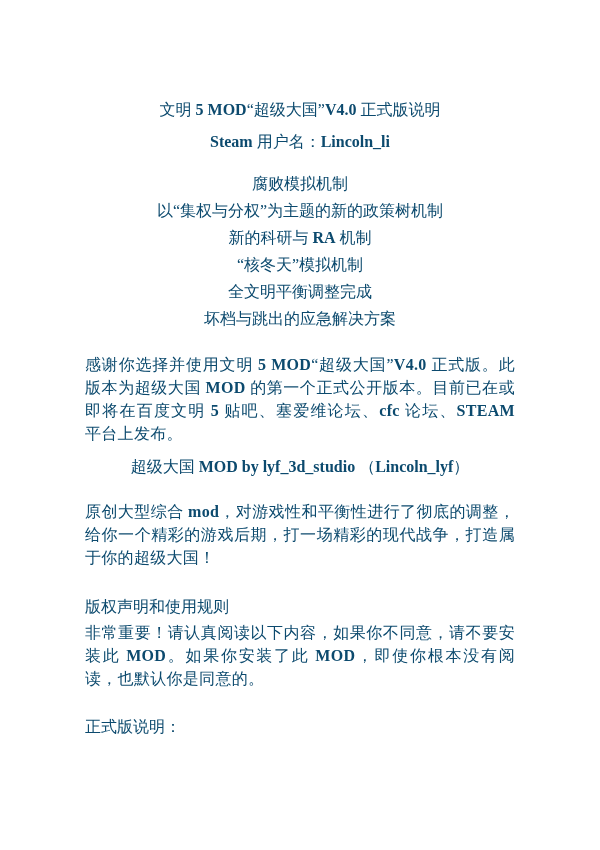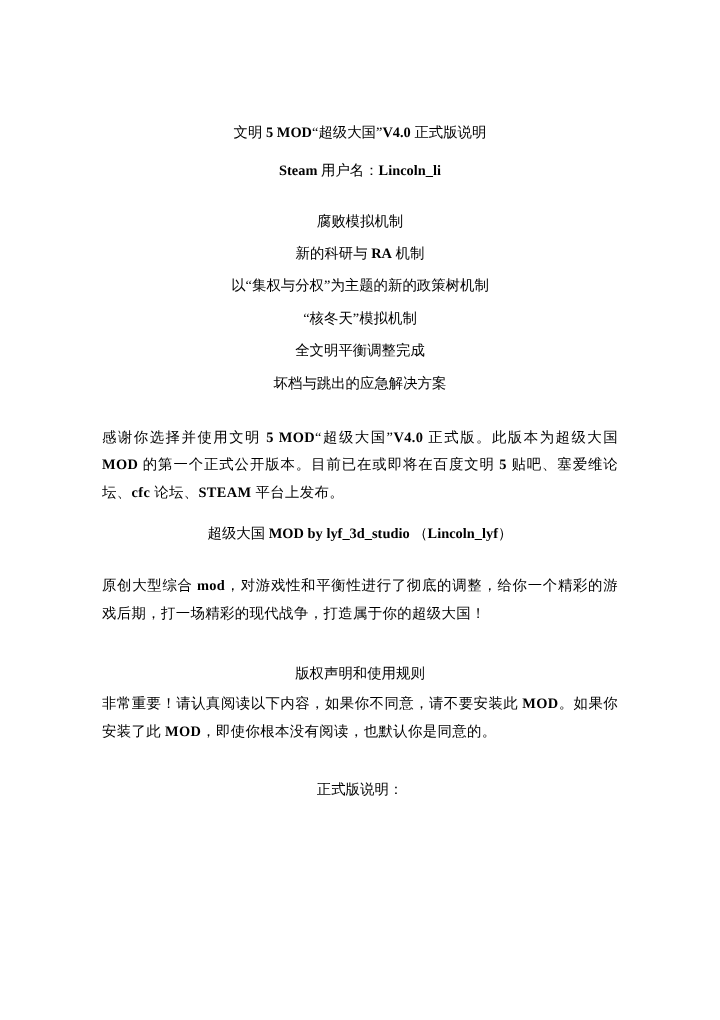--- a/index.html
+++ b/index.html
@@ -5,33 +5,32 @@
   html, body {
     margin: 0;
     padding: 0;
     background: #ffffff;
   }
   .page {
     position: relative;
     width: 600px;
     height: 850px;
     background: #ffffff;
-    color: #000000;
+    color: #0c4a6e;
     font-family: "Liberation Serif", "DejaVu Serif", serif;
-    font-size: 12px;
+    font-size: 16px;
     overflow: hidden;
   }
   .content {
     padding: 102px 85px 0 85px;
   }
   .line {
     height: 16px;
     line-height: 16px;
     white-space: nowrap;
-    text-align: center;
   }
   .center { text-align: center; }
   .title-line   { margin-bottom: 16px; }
   .author-line  { margin-bottom: 16px; }
   .steam-line   { margin-bottom: 26px; }
   .kw-heading   { margin-bottom: 11px; }
   .kw-item      { margin-bottom: 11px; }
   .kw-item:last-child { margin-bottom: 0; }
   .para {
     line-height: 23px;
@@ -55,22 +54,22 @@
 <div class="page">
   <div class="content">
 
     <div class="line center title-line">文明 <b>5</b> <b>MOD</b>“超级大国”<b>V4.0</b> 正式版说明</div>
 
 
     <div class="line center steam-line"><b>Steam</b> 用户名：<b>Lincoln_li</b></div>
 
 
     <div class="line center kw-item">腐败模拟机制</div>
+    <div class="line center kw-item">以“集权与分权”为主题的新的政策树机制</div>
     <div class="line center kw-item">新的科研与 <b>RA</b> 机制</div>
-    <div class="line center kw-item">以“集权与分权”为主题的新的政策树机制</div>
     <div class="line center kw-item">“核冬天”模拟机制</div>
     <div class="line center kw-item">全文明平衡调整完成</div>
     <div class="line center kw-item">坏档与跳出的应急解决方案</div>
 
     <div class="para intro-para">感谢你选择并使用文明 <b>5</b> <b>MOD</b>“超级大国”<b>V4.0</b> 正式版。此版本为超级大国 <b>MOD</b> 的第一个正式公开版本。目前已在或即将在百度文明 <b>5</b> 贴吧、塞爱维论坛、<b>cfc</b> 论坛、<b>STEAM</b> 平台上发布。</div>
 
     <div class="line center byline-line">超级大国 <b>MOD</b> <b>by</b> <b>lyf_3d_studio</b> （<b>Lincoln_lyf</b>）</div>
 
     <div class="para desc-para">原创大型综合 <b>mod</b>，对游戏性和平衡性进行了彻底的调整，给你一个精彩的游戏后期，打一场精彩的现代战争，打造属于你的超级大国！</div>
 

